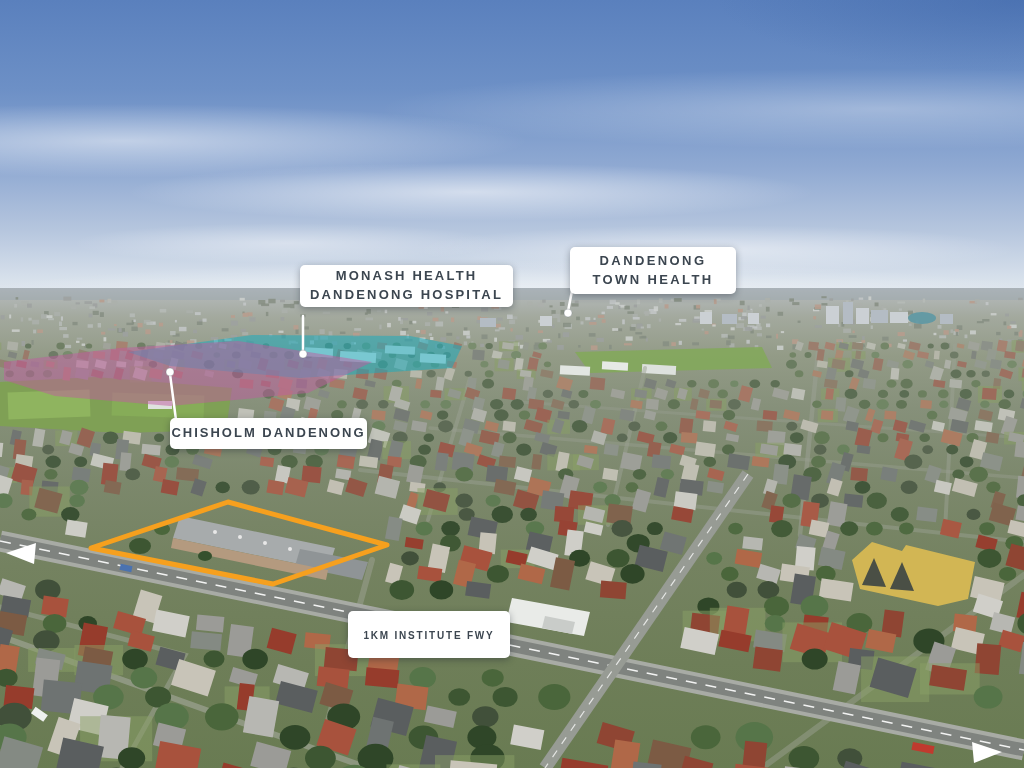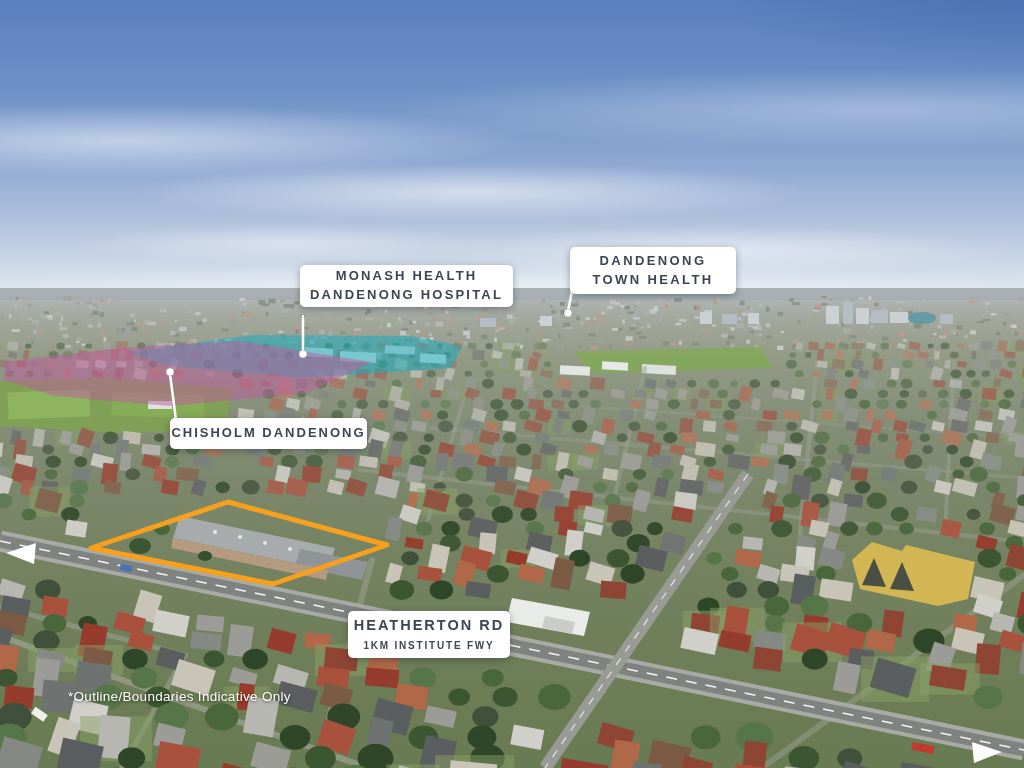--- a/index.html
+++ b/index.html
@@ -1407,18 +1407,16 @@
   <div class="plabel t13" style="left:570px;top:247px;width:166px;height:47px;">
     <span>DANDENONG</span>
     <span>TOWN HEALTH</span>
   </div>
 
   <div class="plabel single" style="left:170px;top:418px;width:197px;height:31px;">
     <span>CHISHOLM DANDENONG</span>
   </div>
 
   <div class="plabel" style="left:348px;top:611px;width:162px;height:47px;">
-    <span class="t15">HEATHERTON RD</span>
     <span class="t10">1KM INSTITUTE FWY</span>
   </div>
 
-  <div class="disclaimer">*Outline/Boundaries Indicative Only</div>
 </div>
 
 </body></html>

